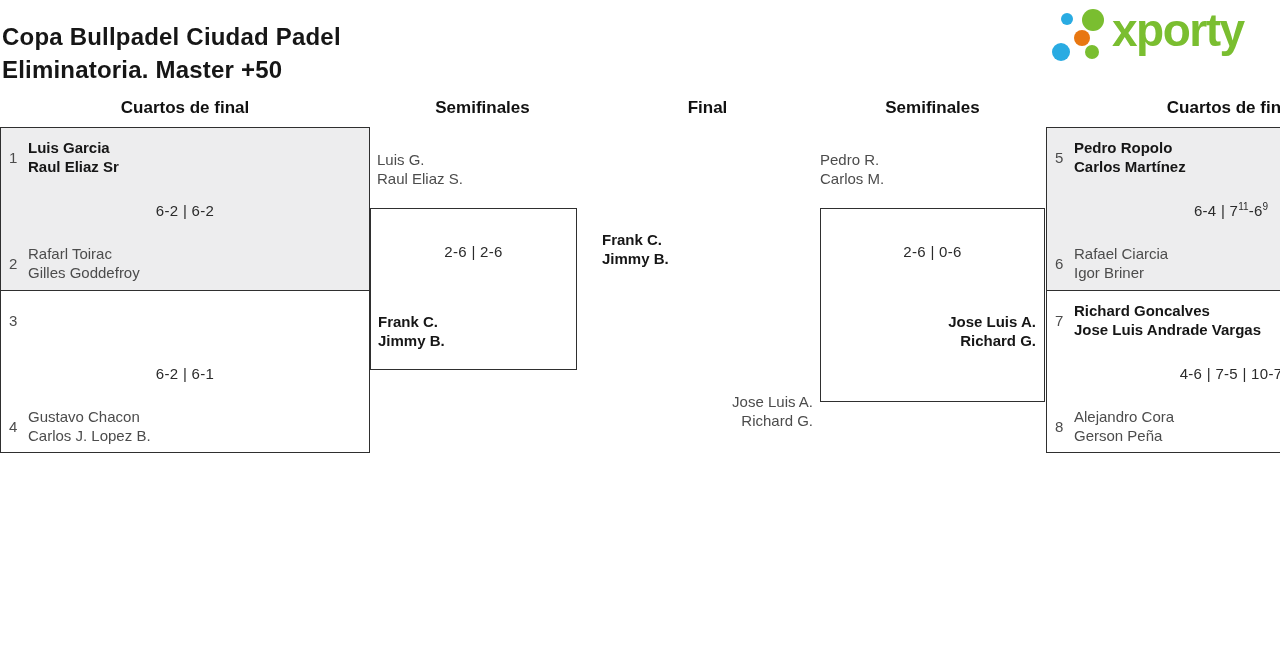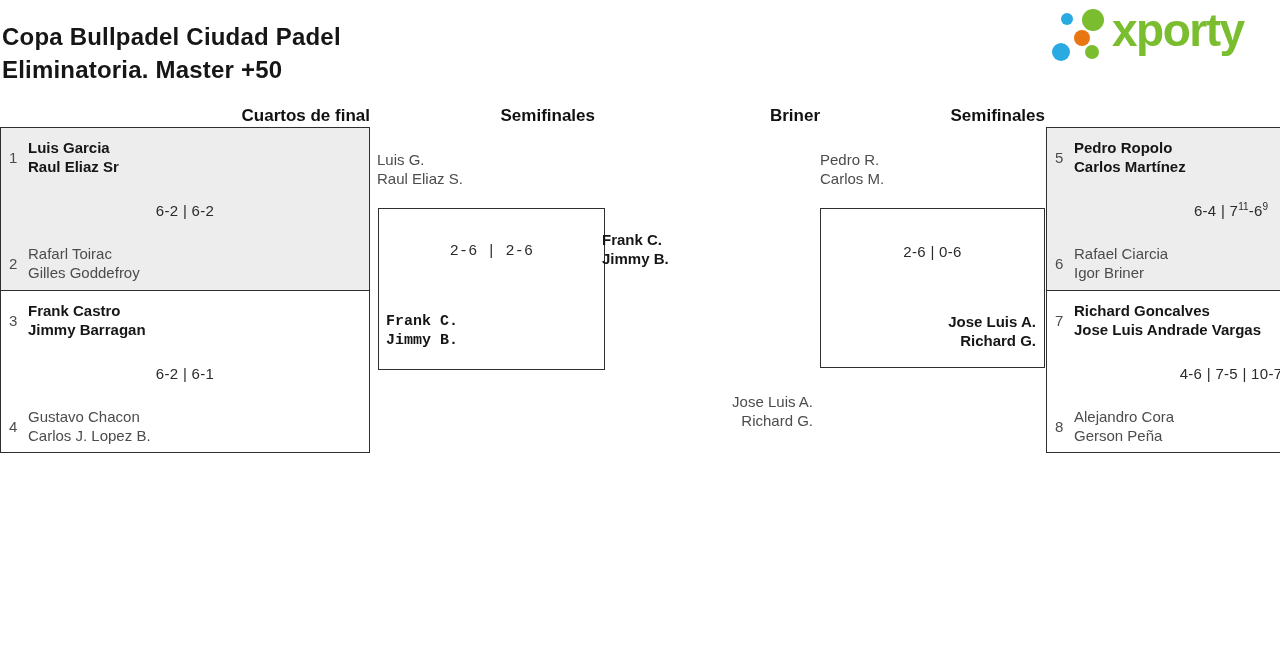--- a/index.html
+++ b/index.html
@@ -13,31 +13,31 @@
   .logo{position:absolute;left:1046px;top:2px;width:234px;height:68px;cursor:pointer;}
   .dot{position:absolute;border-radius:50%;}
   .dot-blue-sm{left:15px;top:11px;width:12px;height:12px;background:var(--logo-blue,#29abe2);}
   .dot-green-lg{left:36px;top:7px;width:22px;height:22px;background:var(--logo-green,#7abe30);}
   .dot-orange{left:28px;top:28px;width:16px;height:16px;background:var(--logo-orange,#e87711);}
   .dot-blue-lg{left:6px;top:41px;width:18px;height:18px;background:var(--logo-blue,#29abe2);}
   .dot-green-sm{left:39px;top:43px;width:14px;height:14px;background:var(--logo-green,#7abe30);}
   .logo-text{position:absolute;left:66px;top:5px;font-size:46px;line-height:46px;font-weight:700;letter-spacing:-1.5px;color:var(--logo-green,#7abe30);}
 
   
-  .col-header{position:absolute;top:105px;font-size:17px;font-weight:700;text-align:right;color:#111;line-height:21px;}
+  .col-header{position:absolute;top:97px;font-size:17px;font-weight:700;text-align:center;color:#111;line-height:21px;}
   .ch1{left:0;width:370px;} .ch2{left:370px;width:225px;} .ch3{left:595px;width:225px;}
   .ch4{left:820px;width:225px;} .ch5{left:1046px;width:370px;}
 
   
   .box{position:absolute;border:1px solid #2f2f2f;box-sizing:border-box;background:#fff;}
   .gray{background:#ededee;}
   #qf-left-top{left:0;top:127px;width:370px;height:164px;}
   #qf-left-bottom{left:0;top:290px;width:370px;height:163px;}
-  #sf-left{left:378px;top:208px;width:227px;height:162px;font-family:Liberation Mono, monospace;}
-  #sf-right{left:820px;top:208px;width:225px;height:160px;}
+  #sf-left{left:370px;top:208px;width:207px;height:162px;}
+  #sf-right{left:820px;top:208px;width:225px;height:194px;}
   #qf-right-top{left:1046px;top:127px;width:370px;height:164px;}
   #qf-right-bottom{left:1046px;top:290px;width:370px;height:163px;}
   #final-area{position:absolute;left:595px;top:208px;width:225px;height:250px;}
 
   .names{position:absolute;font-size:15px;line-height:19px;}
   .winner{font-weight:700;color:#161616;}
   .loser{font-weight:400;color:#4c4c4c;}
   .seed{position:absolute;left:8px;font-size:15px;line-height:19px;color:#4c4c4c;}
   .score{position:absolute;left:0;width:100%;text-align:center;font-size:15px;line-height:19px;color:#2b2b2b;letter-spacing:.3px;}
 
@@ -74,44 +74,40 @@
     <span class="dot dot-blue-sm"></span>
     <span class="dot dot-green-lg"></span>
     <span class="dot dot-orange"></span>
     <span class="dot dot-blue-lg"></span>
     <span class="dot dot-green-sm"></span>
     <span class="logo-text">xporty</span>
   </div>
 
   <div class="col-header ch1">Cuartos de final</div>
   <div class="col-header ch2">Semifinales</div>
-  <div class="col-header ch3">Briner</div>
+  <div class="col-header ch3">Final</div>
   <div class="col-header ch4">Semifinales</div>
   <div class="col-header ch5">Cuartos de final</div>
 
   <div class="box gray" id="qf-left-top">
     <span class="seed seed-a">1</span>
     <div class="names names-a winner">
       <div>Luis Garcia</div>
       <div>Raul Eliaz Sr</div>
     </div>
     <div class="score qf-score">6-2 | 6-2</div>
     <span class="seed seed-b">2</span>
     <div class="names names-b loser">
       <div>Rafarl Toirac</div>
       <div>Gilles Goddefroy</div>
     </div>
   </div>
 
   <div class="box" id="qf-left-bottom">
     <span class="seed seed-a">3</span>
-    <div class="names names-a winner">
-      <div>Frank Castro</div>
-      <div>Jimmy Barragan</div>
-    </div>
     <div class="score qf-score">6-2 | 6-1</div>
     <span class="seed seed-b">4</span>
     <div class="names names-b loser">
       <div>Gustavo Chacon</div>
       <div>Carlos J. Lopez B.</div>
     </div>
   </div>
 
   <div class="names loser sf-above-left">
     <div>Luis G.</div>

